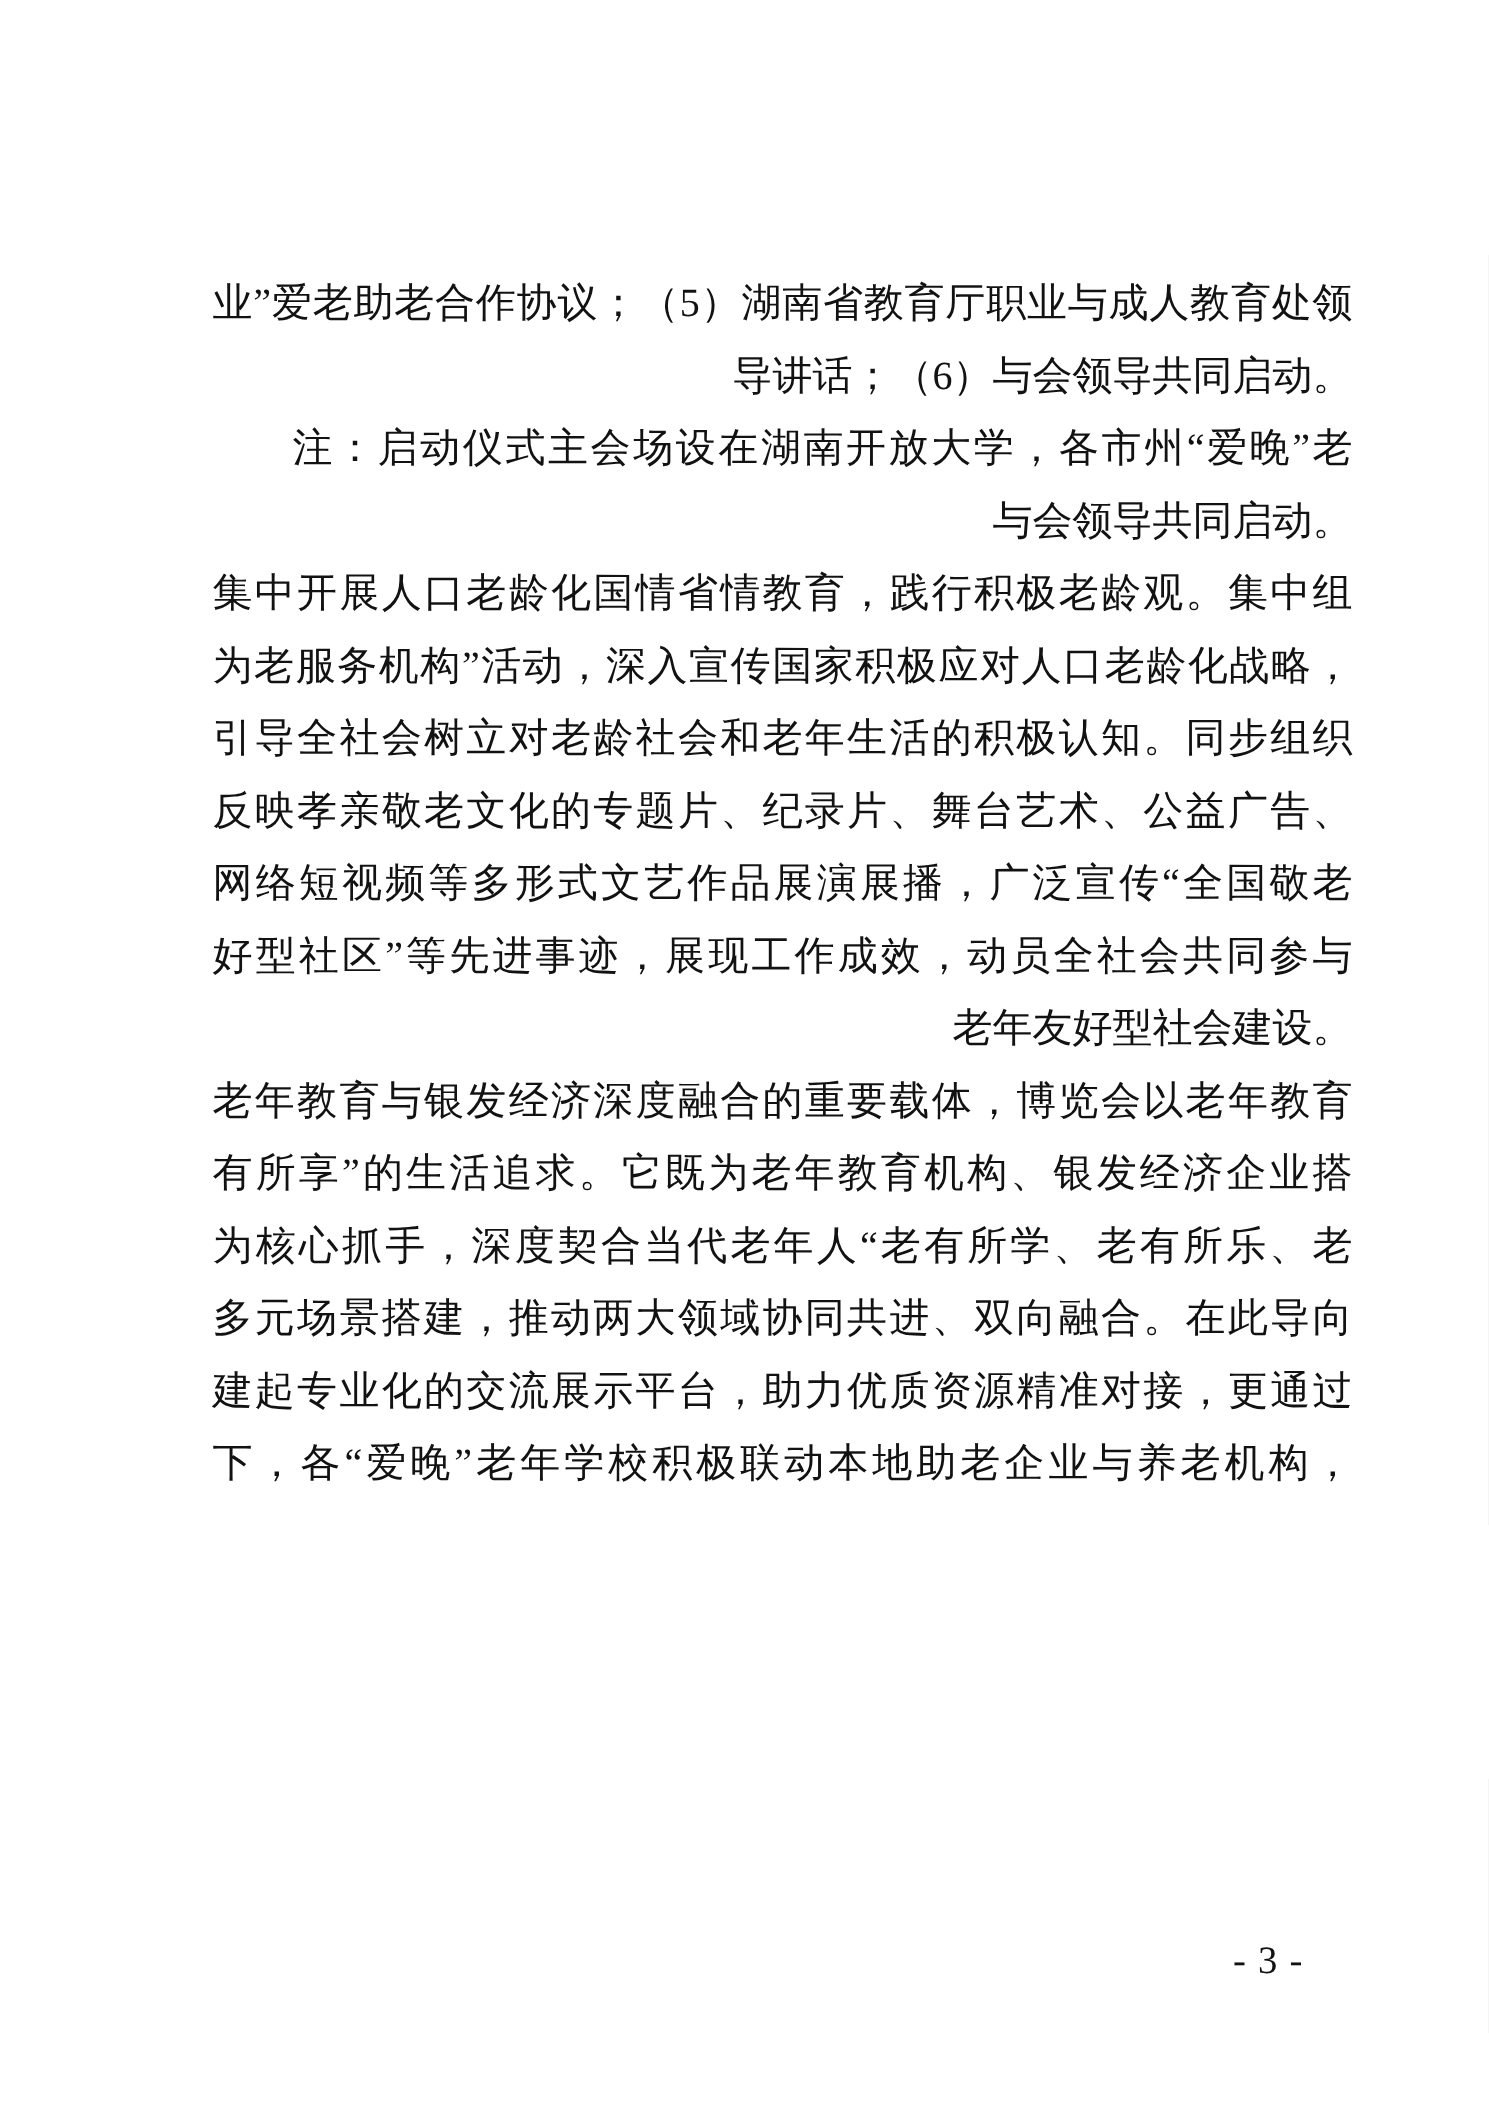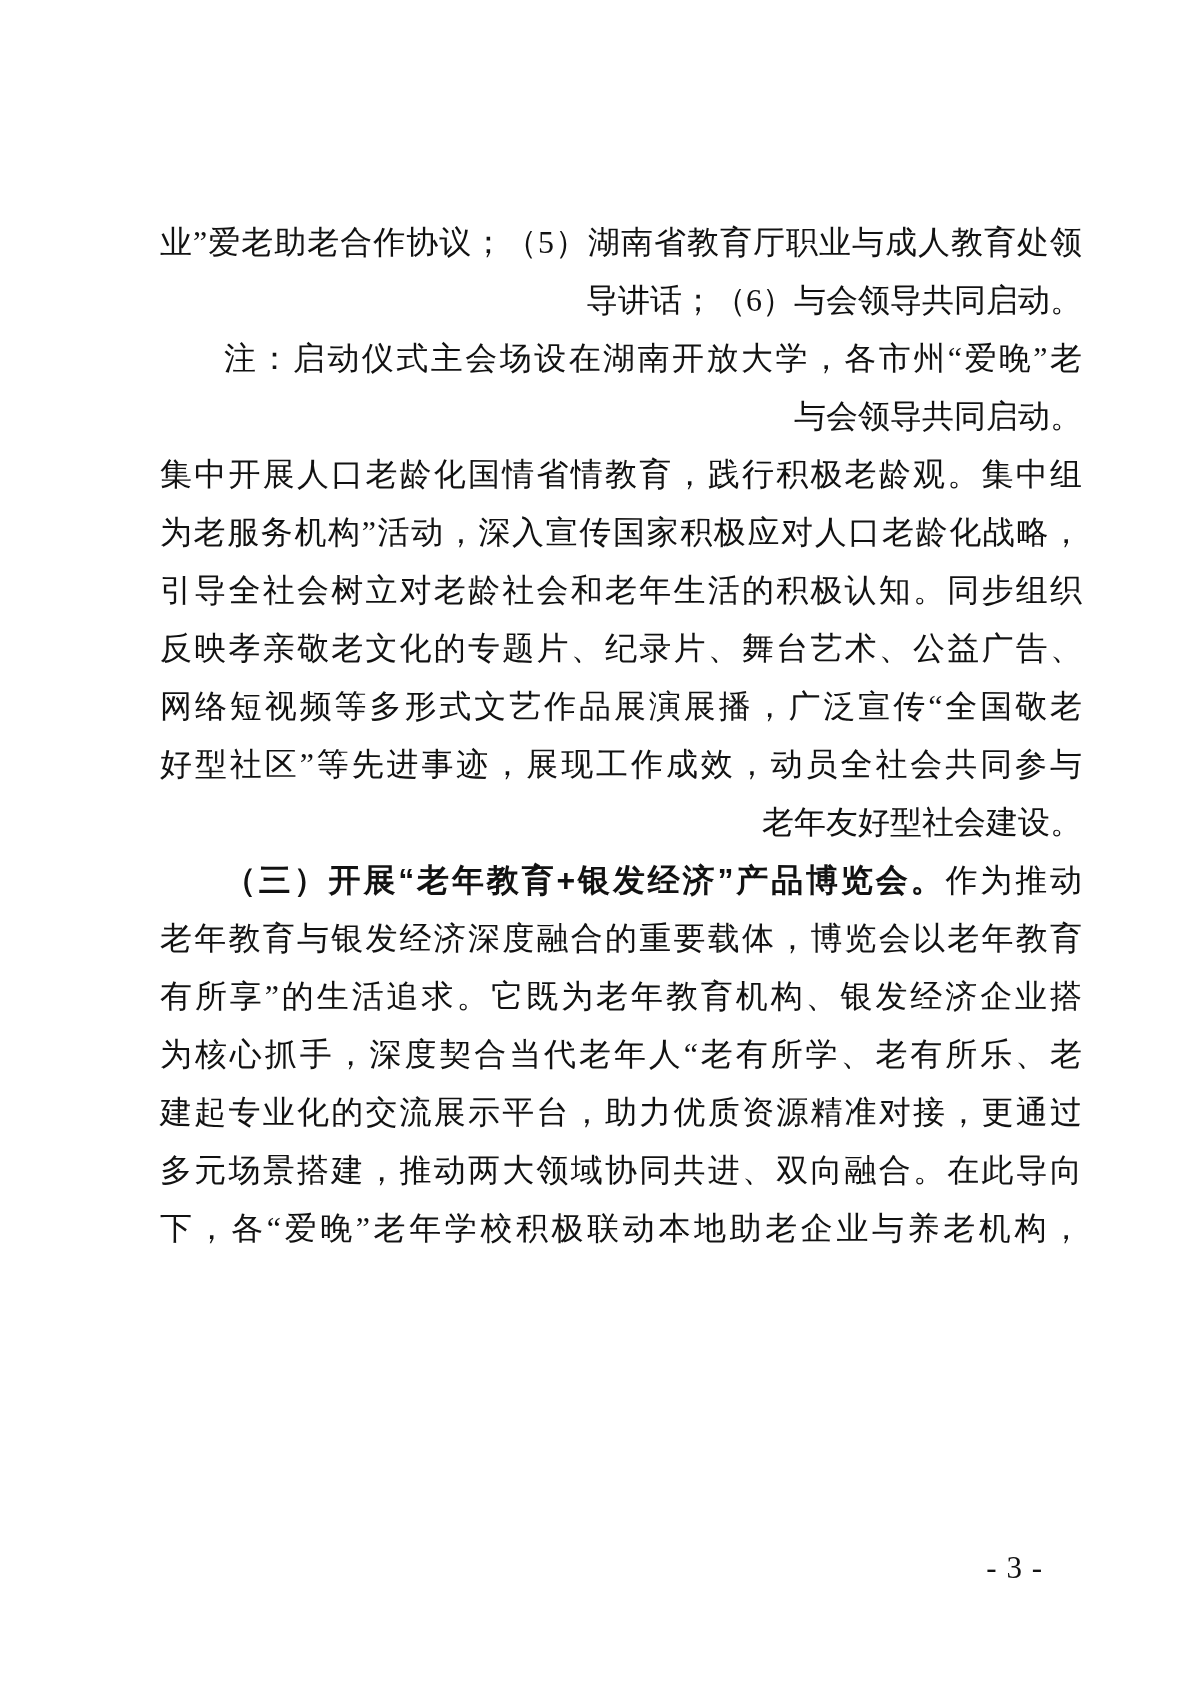--- a/index.html
+++ b/index.html
@@ -25,20 +25,21 @@
     line-height: 58px;
     font-size: 32px;
     letter-spacing: 0;
     text-align: right;
     white-space: normal;
   }
   .line.justify {
     text-align: justify;
     text-align-last: justify;
     text-justify: inter-character;
+    margin-left: 10px;
   }
   .line.indent {
     text-indent: 64px;
   }
   .bold-lead {
     font-weight: bold;
     font-family: "Liberation Sans", "DejaVu Sans", sans-serif;
   }
   .page-number {
     position: absolute;
@@ -59,22 +60,21 @@
       <div class="line"><span>导讲话；（6）与会领导共同启动。</span></div>
       <div class="line justify indent"><span>注：启动仪式主会场设在湖南开放大学，各市州“爱晚”老</span></div>
       <div class="line"><span>与会领导共同启动。</span></div>
       <div class="line justify"><span>集中开展人口老龄化国情省情教育，践行积极老龄观。集中组</span></div>
       <div class="line justify"><span>为老服务机构”活动，深入宣传国家积极应对人口老龄化战略，</span></div>
       <div class="line justify"><span>引导全社会树立对老龄社会和老年生活的积极认知。同步组织</span></div>
       <div class="line justify"><span>反映孝亲敬老文化的专题片、纪录片、舞台艺术、公益广告、</span></div>
       <div class="line justify"><span>网络短视频等多形式文艺作品展演展播，广泛宣传“全国敬老</span></div>
       <div class="line justify"><span>好型社区”等先进事迹，展现工作成效，动员全社会共同参与</span></div>
       <div class="line"><span>老年友好型社会建设。</span></div>
-      <div class="line justify indent"><span class="bold-lead">（三）开展“老年教育+银发经济”产品博览会。</span><span>作为推动</span></div>
       <div class="line justify"><span>老年教育与银发经济深度融合的重要载体，博览会以老年教育</span></div>
       <div class="line justify"><span>有所享”的生活追求。它既为老年教育机构、银发经济企业搭</span></div>
       <div class="line justify"><span>为核心抓手，深度契合当代老年人“老有所学、老有所乐、老</span></div>
+      <div class="line justify"><span>多元场景搭建，推动两大领域协同共进、双向融合。在此导向</span></div>
       <div class="line justify"><span>建起专业化的交流展示平台，助力优质资源精准对接，更通过</span></div>
-      <div class="line justify"><span>多元场景搭建，推动两大领域协同共进、双向融合。在此导向</span></div>
       <div class="line justify"><span>下，各“爱晚”老年学校积极联动本地助老企业与养老机构，</span></div>
     </main>
   <div class="page-number">- 3 -</div>
 </div>
 
 </body></html>

